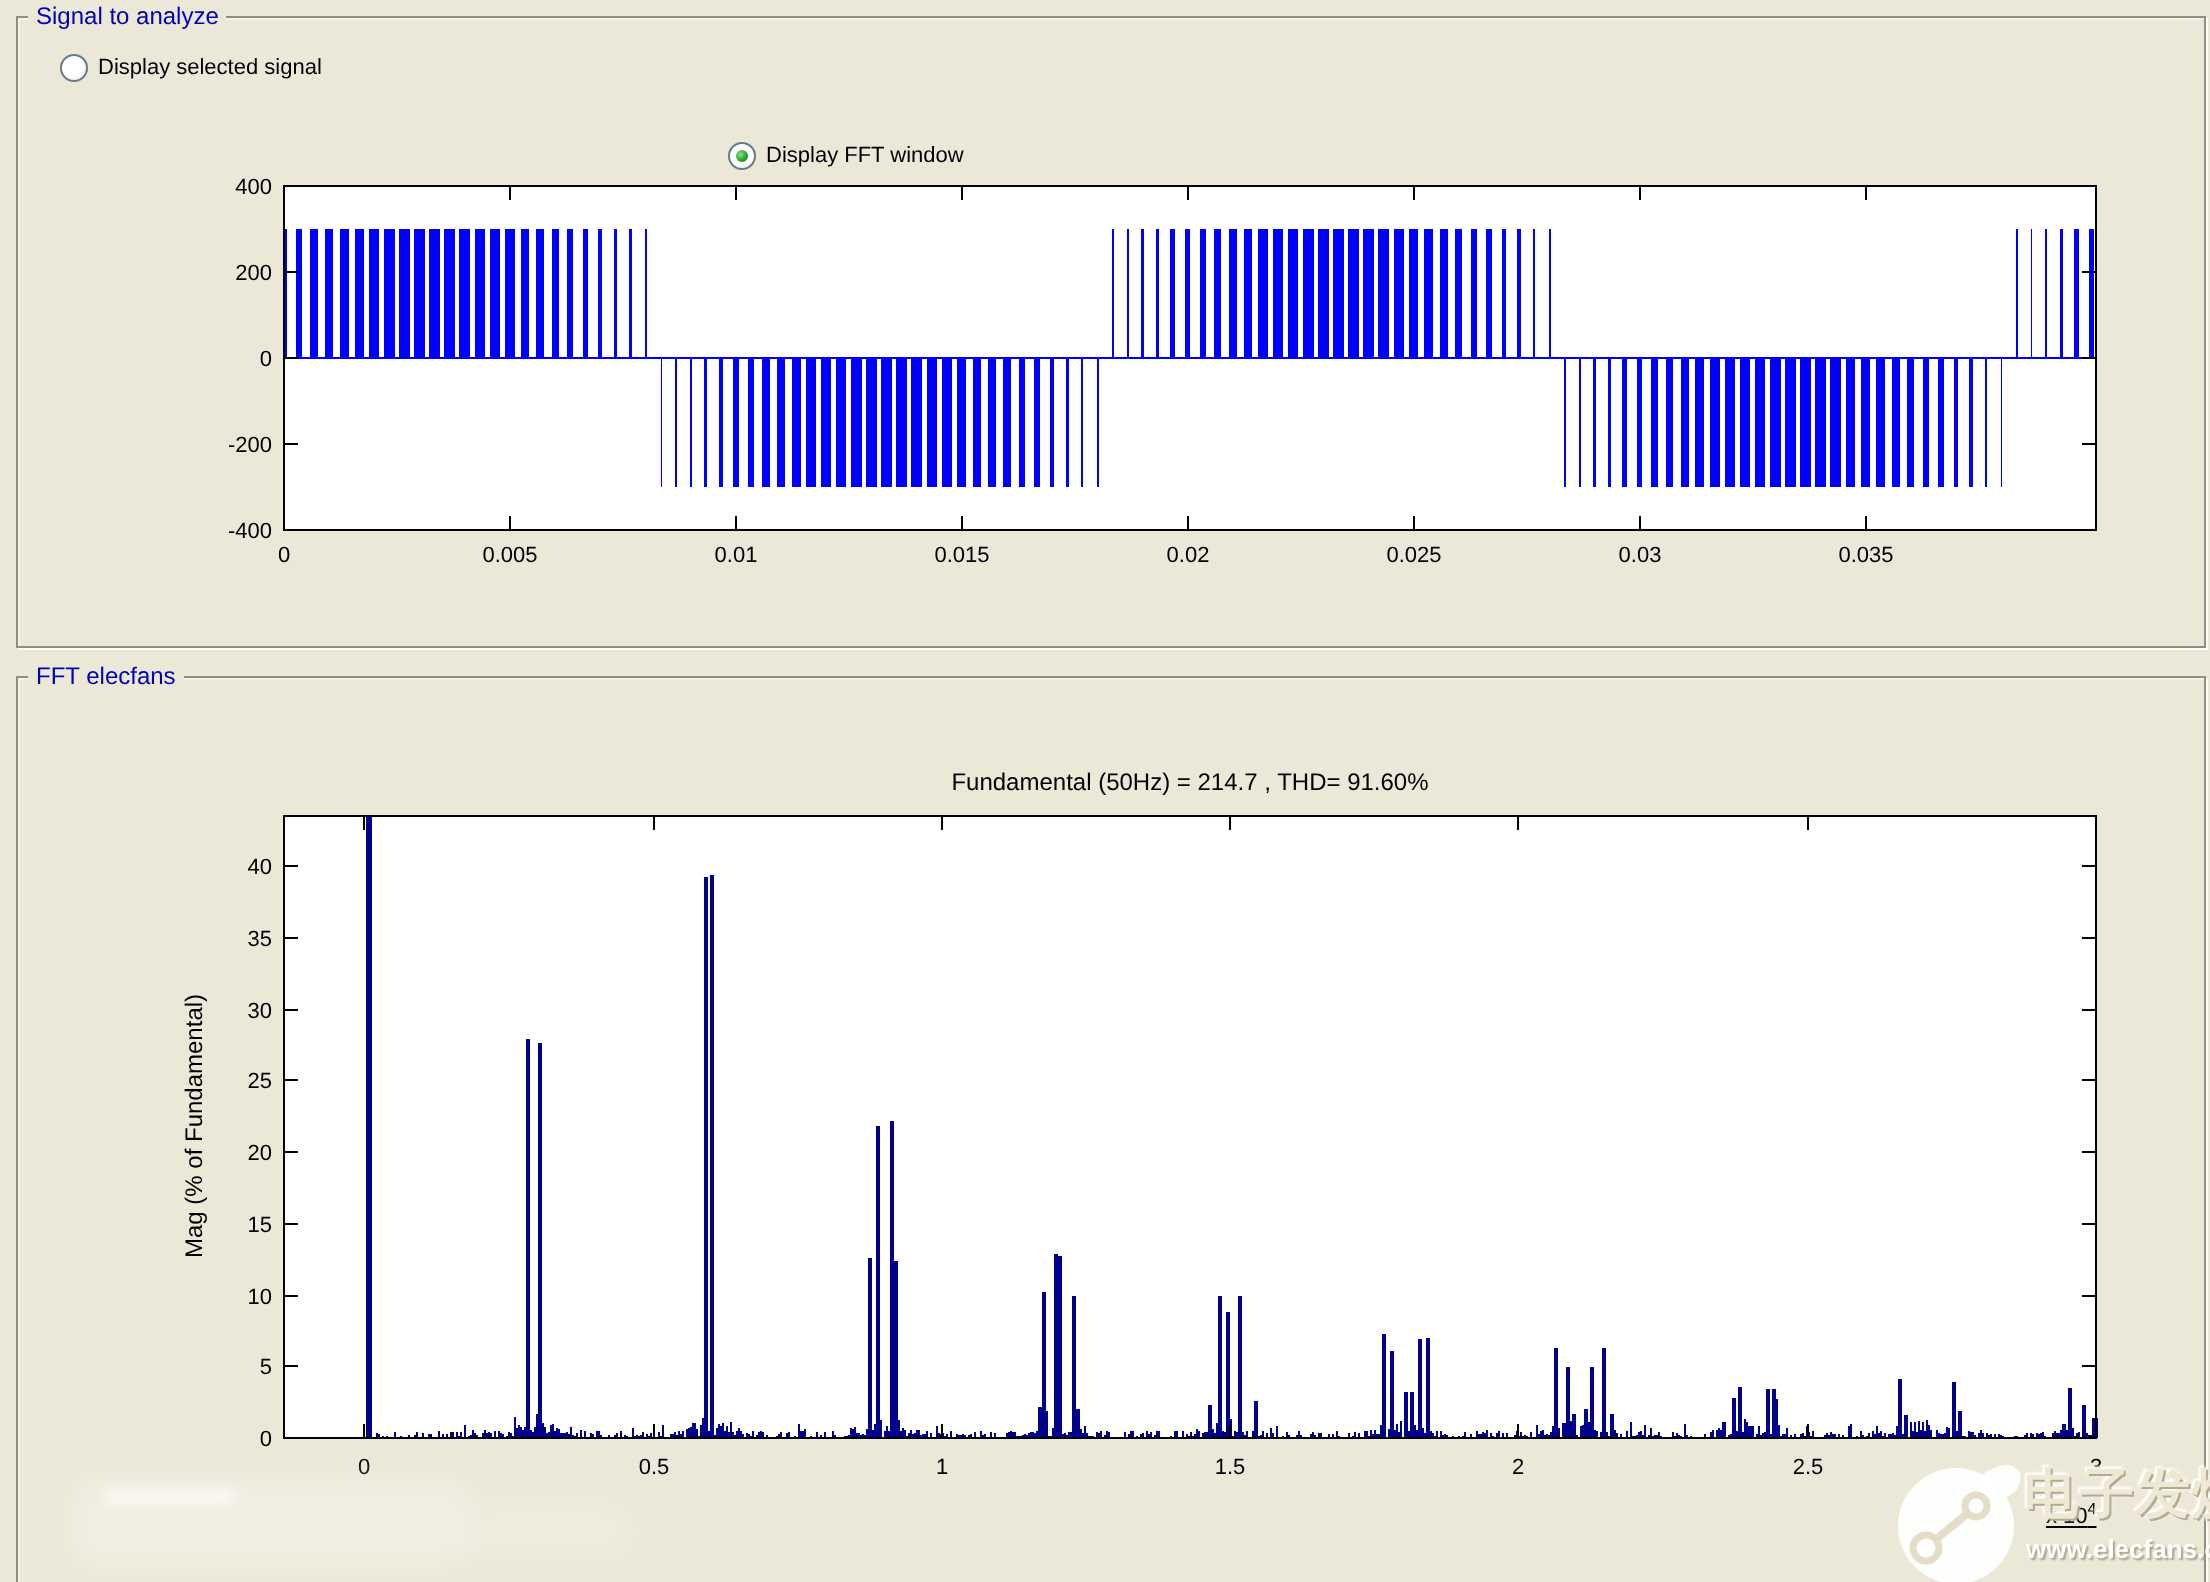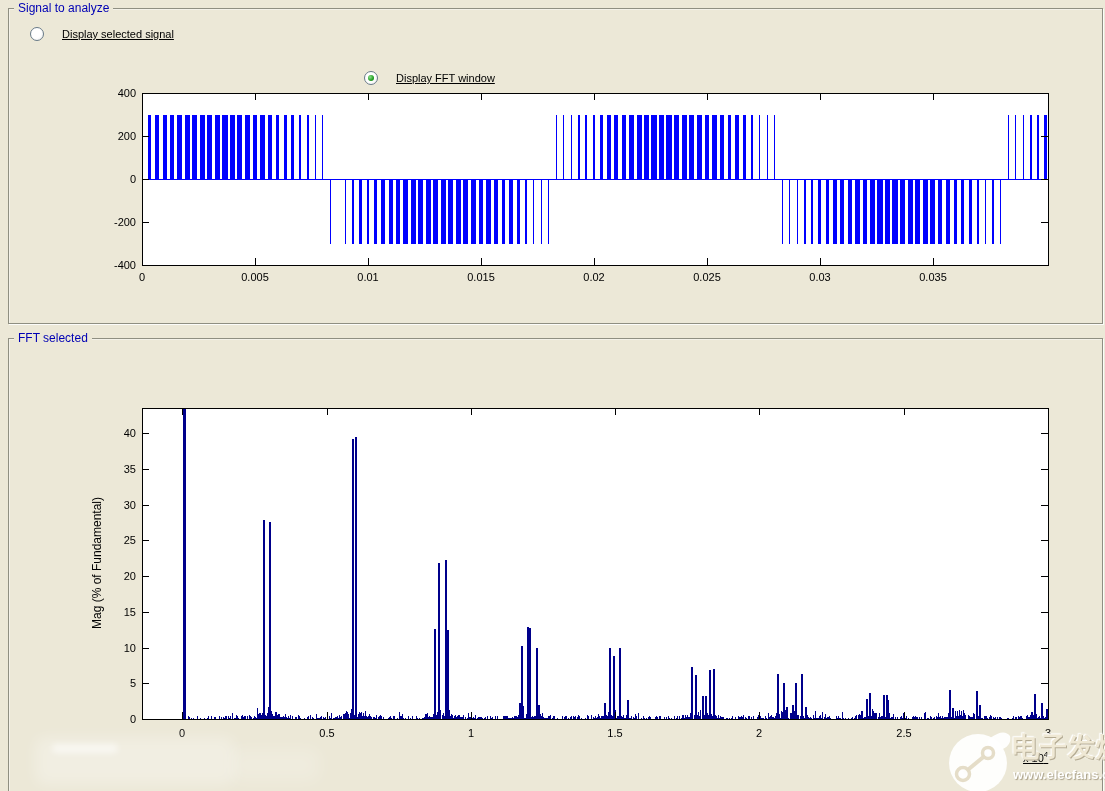--- a/index.html
+++ b/index.html
@@ -12,21 +12,21 @@
     position:absolute;
     border:1px solid #8f8f82;
     box-shadow:1px 1px 0 rgba(255,255,255,.85), inset 1px 1px 0 rgba(255,255,255,.45);
   }
   .gb-title{
     position:absolute;
     background:var(--background,#ECE8D7);
     color:var(--panel-title,#0000B4);
     font-size:12px; padding:0 4px; white-space:nowrap;
   }
-  .radio-row{position:absolute; display:flex; align-items:center; gap:18px; height:14px;text-decoration:underline;}
+  .radio-row{position:absolute; display:flex; align-items:center; gap:5px; height:14px;}
   .radio{
     width:12px;height:12px;border-radius:50%;
     border:1px solid #687a88;
     background:radial-gradient(circle at 32% 32%, #ffffff 55%, #e8e8e8);
     box-sizing:content-box; position:relative; flex:0 0 auto;
   }
   .radio.checked::after{
     content:''; position:absolute; left:3px; top:3px; width:6px; height:6px; border-radius:50%;
     background:radial-gradient(circle at 35% 35%, #8ede8e 0%, var(--radio-dot,#21A121) 60%, #136a13 100%);
   }
@@ -63,21 +63,21 @@
   <div class="radio-row" style="left:30px;top:27px;">
     <span class="radio" id="radio0"></span>
     <span class="radio-label">Display selected signal</span>
   </div>
   <div class="radio-row" style="left:364px;top:27px;margin-top:44px;">
     <span class="radio checked" id="radio1"></span>
     <span class="radio-label">Display FFT window</span>
   </div>
 
   <div class="groupbox" style="left:8px;top:338px;width:1093px;height:470px;"></div>
-  <span class="gb-title" style="left:14px;top:331px;">FFT selected</span>
+  <span class="gb-title" style="left:14px;top:331px;">FFT elecfans</span>
 
   <svg id="plots" width="1105" height="791">
       <rect x="142" y="93" width="906" height="172" fill="#ffffff" shape-rendering="crispEdges"></rect>
       <line x1="142" y1="179" x2="1048" y2="179" stroke="#0000FF" stroke-width="1" shape-rendering="crispEdges"></line>
       <rect x="142" y="114.5" width="1.362998571513799" height="64.5" fill="#0000FF" shape-rendering="crispEdges"></rect>
       <rect x="147.93247918223074" y="114.5" width="3.1973857751894172" height="64.5" fill="#0000FF" shape-rendering="crispEdges"></rect>
       <rect x="155.24547254979976" y="114.5" width="3.633743179702236" height="64.5" fill="#0000FF" shape-rendering="crispEdges"></rect>
       <rect x="162.578371942712" y="114.5" width="4.030288533528619" height="64.5" fill="#0000FF" shape-rendering="crispEdges"></rect>
       <rect x="169.93334967790696" y="114.5" width="4.38267720278958" height="64.5" fill="#0000FF" shape-rendering="crispEdges"></rect>
       <rect x="177.31233617738587" y="114.5" width="4.687048343482616" height="64.5" fill="#0000FF" shape-rendering="crispEdges"></rect>
@@ -1014,20 +1014,21 @@
       <text x="136" y="509" text-anchor="end" font-size="11px" fill="#000" font-family="&quot;Liberation Sans&quot;,sans-serif">30</text>
       <line x1="142" y1="469" x2="149" y2="469" stroke="#000000" stroke-width="1" shape-rendering="crispEdges"></line>
       <line x1="1048" y1="469" x2="1041" y2="469" stroke="#000000" stroke-width="1" shape-rendering="crispEdges"></line>
       <text x="136" y="473" text-anchor="end" font-size="11px" fill="#000" font-family="&quot;Liberation Sans&quot;,sans-serif">35</text>
       <line x1="142" y1="433" x2="149" y2="433" stroke="#000000" stroke-width="1" shape-rendering="crispEdges"></line>
       <line x1="1048" y1="433" x2="1041" y2="433" stroke="#000000" stroke-width="1" shape-rendering="crispEdges"></line>
       <text x="136" y="437" text-anchor="end" font-size="11px" fill="#000" font-family="&quot;Liberation Sans&quot;,sans-serif">40</text>
     </svg>
 
 
+  <div class="plot-text centered" style="left:142px;top:384px;width:906px;">Fundamental (50Hz) = 214.7 , THD= 91.60%</div>
   <div class="plot-text ylabel-rot" style="left:97px;top:563px;">Mag (% of Fundamental)</div>
   <div class="mult" style="left:1023px;top:750px;"><span>x 10</span><sup>4</sup></div>
 
   <div class="smudge" style="left:35px;top:737px;width:200px;height:48px;background:rgba(255,255,255,0.28);filter:blur(7px);border-radius:10px;"></div>
   <div class="smudge" style="left:52px;top:744px;width:66px;height:9px;background:rgba(255,255,255,0.55);filter:blur(3px);border-radius:5px;"></div>
   <div class="smudge" style="left:230px;top:748px;width:90px;height:34px;background:rgba(255,255,255,0.18);filter:blur(8px);border-radius:10px;"></div>
 
   <div class="watermark" style="left:938px;top:726px;width:80px;height:66px;">
     <svg width="80" height="66" viewBox="0 0 80 66">
       <circle cx="40" cy="37" r="29" fill="#ffffff" opacity="0.93"></circle>

